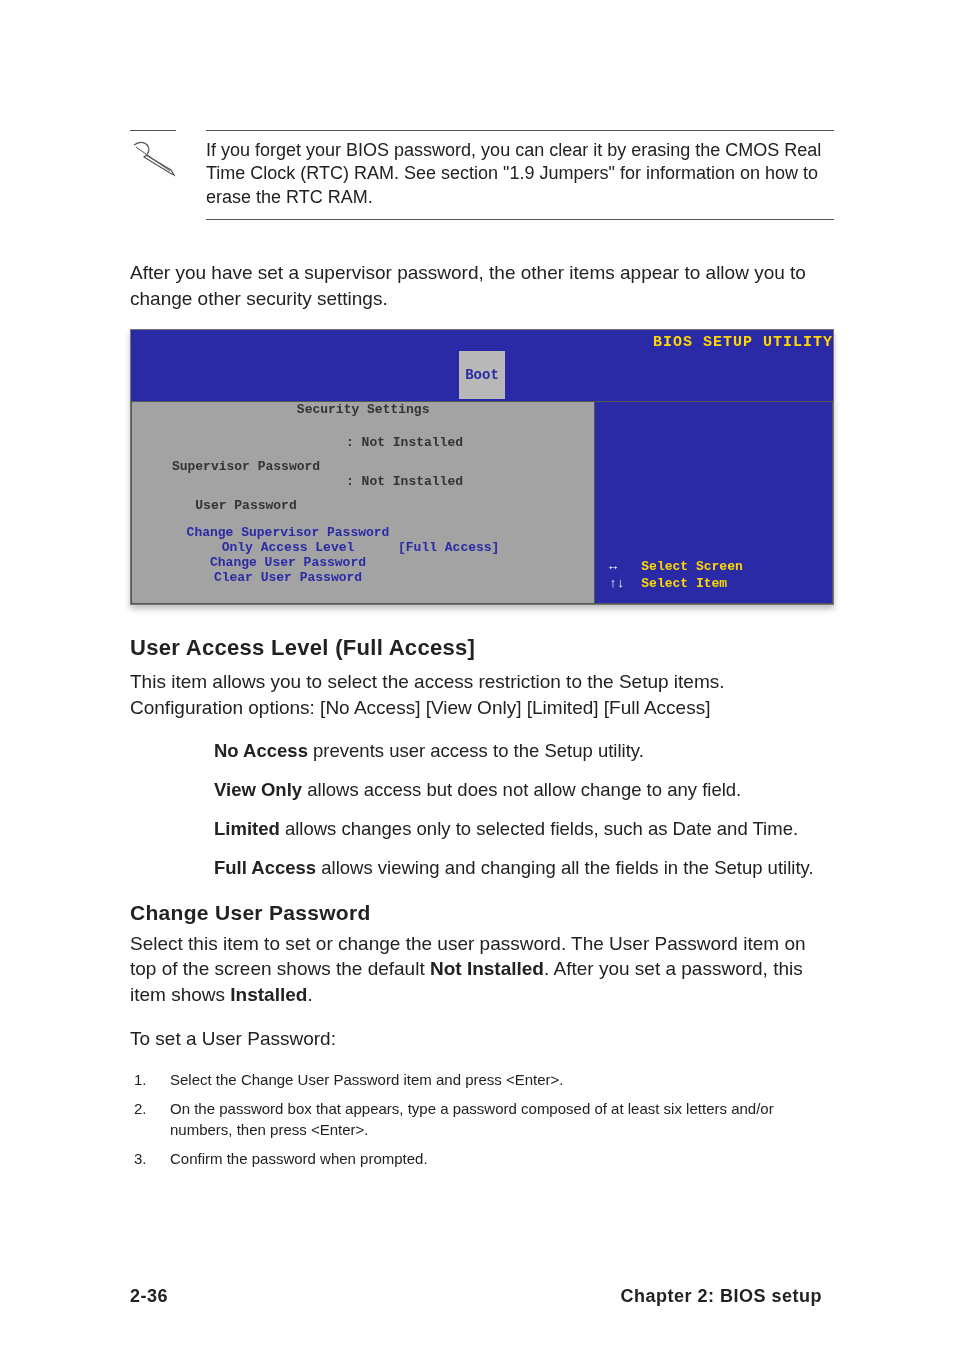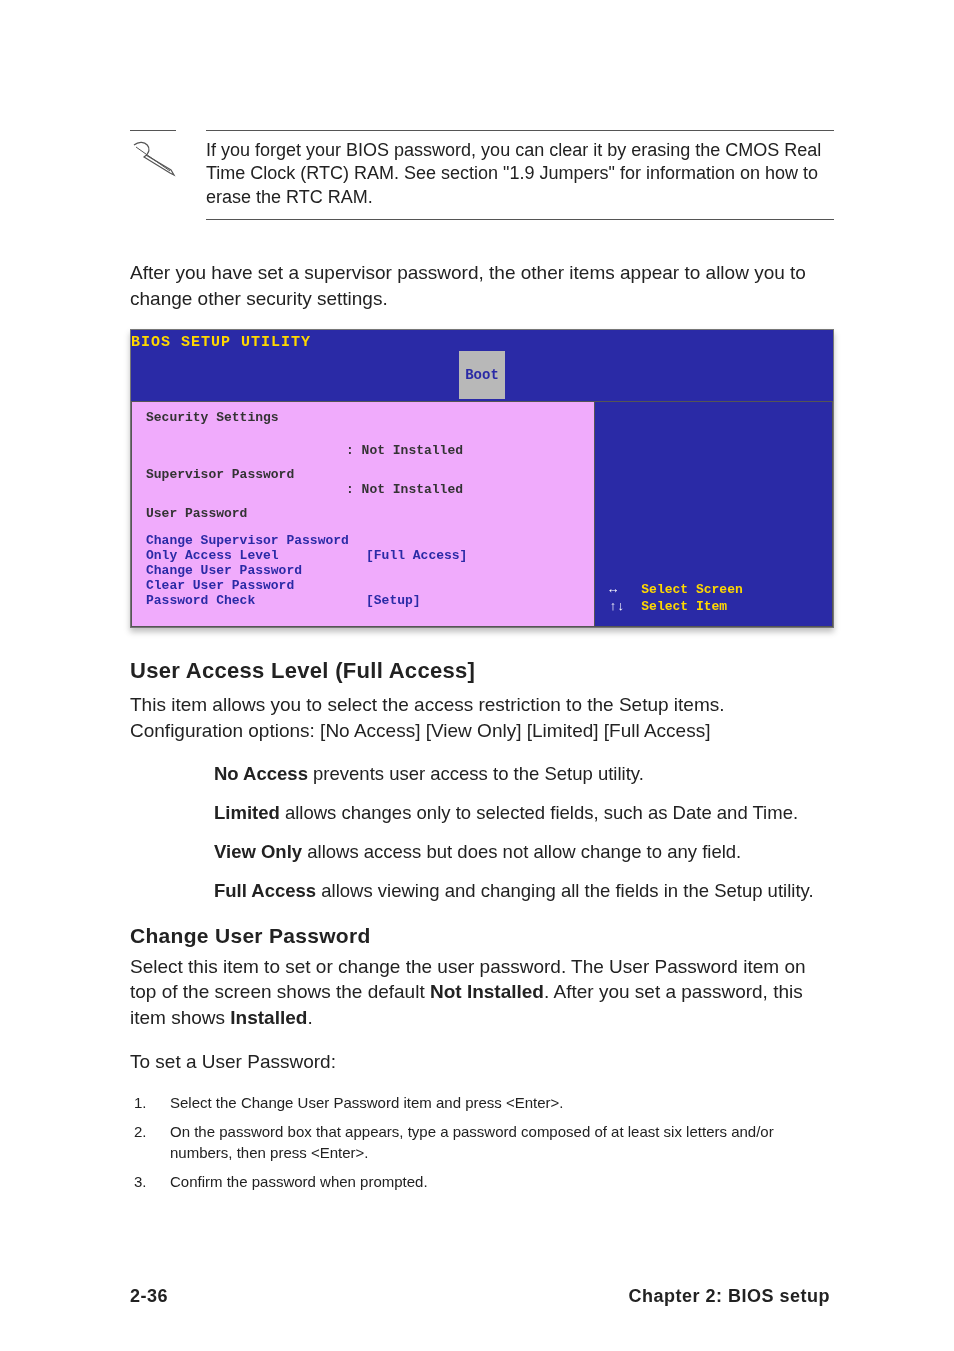--- a/index.html
+++ b/index.html
@@ -45,21 +45,21 @@
     background: #2a2aa6;
     border: 1px solid #777;
     box-shadow: 0 4px 6px rgba(0,0,0,0.25);
   }
   .bios-header {
     background: #2a2aa6;
     color: #ffd800;
     font-family: "Courier New", monospace;
     font-weight: bold;
     font-size: 15px;
-    text-align: left;
+    text-align: right;
     padding: 4px 0 0 0;
     letter-spacing: 1px;
   }
   .bios-tab-row {
     text-align: center;
     padding-bottom: 2px;
   }
   .bios-tab {
     display: inline-block;
     background: #b8b8b8;
@@ -67,34 +67,35 @@
     font-family: "Courier New", monospace;
     font-weight: bold;
     font-size: 14px;
     padding: 16px 6px;
   }
   .bios-body {
     display: flex;
   }
   .bios-left {
     flex: 0 0 66%;
-    background: #f0abfc;
-    padding: 8px 14px 18px 14px;
+    background: #a3a3a3;
+    padding: 0 14px 18px 14px;
     font-family: "Courier New", monospace;
     font-size: 13px;
     font-weight: bold;
     color: #2a2aa6;
     border: 1px solid #555;
     border-right: none;
+    text-align: center;
   }
   .bios-left .sec-title { color: #333; margin-bottom: 10px; }
   .bios-left .row { display:flex; }
   .bios-left .lbl { width: 200px; color:#333;margin-top:24px; }
   .bios-left .val { color:#333; }
-  .bios-left .menu { color:#2a2aa6; }
+  .bios-left .menu { color:#2a2aa6;margin-left:32px; }
   .bios-left .menu-row { display:flex; }
   .bios-left .menu-lbl { width:220px; }
   .bios-right {
     flex: 1;
     background: #2a2aa6;
     padding: 8px 10px 12px 14px;
     font-family: "Courier New", monospace;
     font-size: 13px;
     font-weight: bold;
     border: 1px solid #555;
@@ -135,21 +136,21 @@
   }
   ol.steps li::before {
     content: counter(step) ".";
     width: 36px;
     flex-shrink: 0;
   }
   .footer {
     position: absolute;
     bottom: 44px;
     left: 130px;
-    right: 124px;
+    right: 132px;
     display: flex;
     justify-content: space-between;
     font-size: 18px;
     font-weight: bold;
     letter-spacing: 0.5px;
   }
 </style>
 </head>
 <body>
 
@@ -194,45 +195,41 @@
           <span>[Full Access]</span>
         </div>
         <div class="menu menu-row">
           <span class="menu-lbl">Change User Password</span>
           <span></span>
         </div>
         <div class="menu menu-row">
           <span class="menu-lbl">Clear User Password</span>
           <span></span>
         </div>
-        <div class="menu menu-row">
-          <span class="menu-lbl">Password Check</span>
-          <span>[Setup]</span>
-        </div>
       </div>
       <div class="bios-right">
         <div class="bios-help-row">
           <span class="bios-help-arrow">↔</span>
           <span class="bios-help-text">Select Screen</span>
         </div>
         <div class="bios-help-row">
           <span class="bios-help-arrow">↑↓</span>
           <span class="bios-help-text">Select Item</span>
         </div>
       </div>
     </div>
   </div>
 
   <h2 class="section">User Access Level (Full Access]</h2>
   <p class="body-text">This item allows you to select the access restriction to the Setup items. Configuration options: [No Access] [View Only] [Limited] [Full Access]</p>
 
   <div class="opt-block indent">
     <p><span class="bold">No Access</span><span> prevents user access to the Setup utility.</span></p>
+    <p><span class="bold">View Only</span><span> allows access but does not allow change to any field.</span></p>
     <p><span class="bold">Limited</span><span> allows changes only to selected fields, such as Date and Time.</span></p>
-    <p><span class="bold">View Only</span><span> allows access but does not allow change to any field.</span></p>
     <p><span class="bold">Full Access</span><span> allows viewing and changing all the fields in the Setup utility.</span></p>
   </div>
 
   <h3 class="section">Change User Password</h3>
   <p class="body-text">
     <span>Select this item to set or change the user password. The User Password item on top of the screen shows the default </span><span class="bold">Not Installed</span><span>. After you set a password, this item shows </span><span class="bold">Installed</span><span>.</span>
   </p>
   <p class="body-text">To set a User Password:</p>
 
   <ol class="steps">

